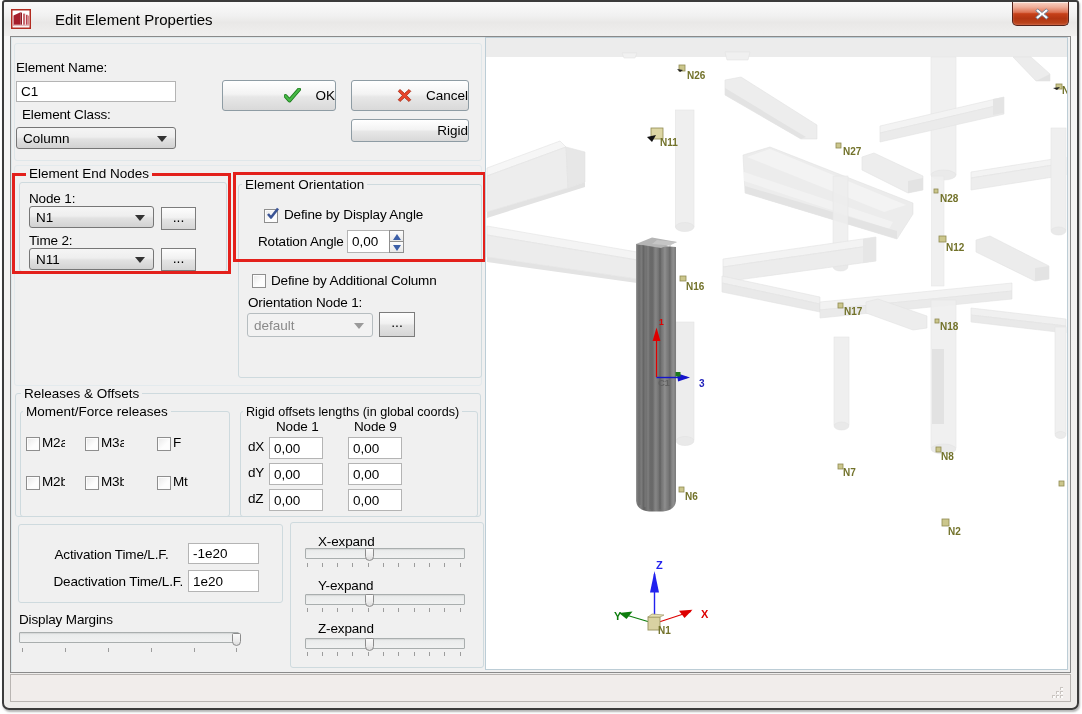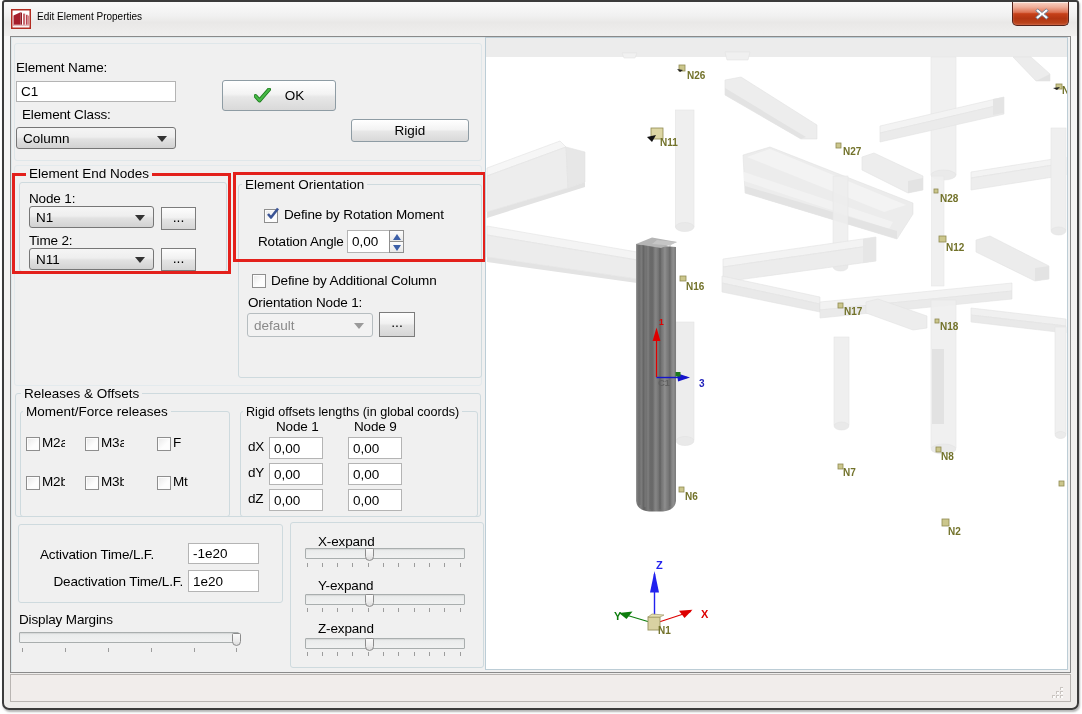--- a/index.html
+++ b/index.html
@@ -4,21 +4,21 @@
 <style>
 * { margin:0; padding:0; box-sizing:border-box; }
 html,body { width:1082px; height:714px; background:#ffffff; font-family:"Liberation Sans",sans-serif; overflow:hidden; }
 #win { position:absolute; left:2px; top:0px; width:1077px; height:710px;
   border:2px solid #3c3c3c; border-radius:3px 3px 7px 7px;
   background:linear-gradient(#f7f7f7,#eeecea);
   box-shadow:1px 2px 2px rgba(120,120,120,.55); }
 #titlebar { position:absolute; left:0; top:0; width:100%; height:34px;
   background:linear-gradient(#fafafa,#f1f1f1 40%,#e9e8e7 60%,#f0efee);
   border-radius:3px 3px 0 0; }
-#title { position:absolute; left:33px; top:9px; font-size:10px; color:#000; }
+#title { position:absolute; left:51px; top:9px; font-size:15px; color:#000; }
 #appicon { position:absolute; left:7px; top:7px; width:20px; height:20px; }
 #closebtn { position:absolute; left:1008px; top:0px; width:57px; height:24px;
   border:1px solid #54221a; border-top:none; border-radius:0 0 5px 5px;
   background:linear-gradient(#fad3c4 0%,#efae9a 22%,#dd7253 45%,#c64019 51%,#b23512 72%,#b84018 88%,#c4512c 100%);
   box-shadow:inset 0 1px 0 rgba(255,255,255,.55), inset 0 0 2px rgba(255,255,255,.35); }
 #closebtn svg { position:absolute; left:22px; top:6px; }
 #client { position:absolute; left:6px; top:34px; width:1061px; height:637px;
   border:1px solid #8a8a8a; background:#f0f0f0; }
 #leftpane { position:absolute; left:0px; top:0px; width:475px; height:635px; background:#f0f0f0; box-shadow:inset 1px 1px 0 #dde7ea; }
 #lpin { position:absolute; left:-1px; top:-1px; width:477px; height:523px; }
@@ -26,21 +26,21 @@
 #statusbar { position:absolute; left:6px; top:672px; width:1061px; height:28px;
   border:1px solid #b9b5b2; background:#f1edeb; }
 
 .lbl { position:absolute; font-size:13.5px; color:#000; white-space:nowrap; transform:translateY(-2px); letter-spacing:-0.15px; }
 .inp { position:absolute; background:#fff; border:1px solid #b4b4b4; font-size:13.5px; color:#000; padding-left:4px; display:flex; align-items:center; }
 .gb { position:absolute; border:1px solid #cedade; border-radius:3px; }
 .gblbl { position:absolute; font-size:13.5px; color:#000; background:#f0f0f0; padding:0 3px; white-space:nowrap; transform:translateY(-2px); }
 .red { position:absolute; border:3px solid #e3201b; }
 .btn { position:absolute; border:1px solid #8e9ca4; border-radius:3px;
   background:linear-gradient(#ffffff,#f3f3f3 45%,#e7e7e7 55%,#d9d9d9);
-  font-size:13.5px; color:#000; display:flex; align-items:center; justify-content:center; }
+  font-size:13.5px; color:#000; display:flex; align-items:center; justify-content:flex-end; }
 .combo { position:absolute; border:1px solid #767676; border-radius:3px;
   background:linear-gradient(#f5f5f5,#eeeeee 45%,#e2e2e2 55%,#d2d2d2);
   font-size:13.5px; color:#000; }
 .combo .tx { position:absolute; left:6px; top:3px;text-align:right; }
 .combo .ar { position:absolute; right:8px; top:8px; width:0; height:0;
   border-left:5px solid transparent; border-right:5px solid transparent; border-top:6.5px solid #333333; }
 .combo.dis { border-color:#b6bdc0; background:#f2f2f2; color:#8a8a8a; }
 .combo.dis .ar { border-top-color:#9a9a9a; }
 .dots { position:absolute; border:1px solid #7c7c7c;
   background:linear-gradient(#fdfdfd,#f1f1f1 45%,#e4e4e4 55%,#d6d6d6);
@@ -87,20 +87,24 @@
    <div class="lbl" style="left:12px;top:73px">Element Class:</div>
    <div class="combo" style="left:6px;top:91px;width:160px;height:22px">
             <span class="tx">Column</span>
             <span class="ar"></span>
           </div>
    <div class="btn" style="left:212px;top:44px;width:114px;height:31px">
      <svg width="17" height="15" viewBox="0 0 17 15" style="margin-right:14px">
               <path d="M1.5 8 L5.5 12.5 L15 1.5" fill="none" stroke="#1c7a1c" stroke-width="4" stroke-linecap="round" stroke-linejoin="round"></path>
               <path d="M1.5 8 L5.5 12.5 L15 1.5" fill="none" stroke="#46b946" stroke-width="2.2" stroke-linecap="round" stroke-linejoin="round"></path>
             </svg>OK</div>
+   <div class="btn" style="left:341px;top:44px;width:118px;height:31px">
+     <svg width="15" height="15" viewBox="0 0 15 15" style="margin-right:14px">
+              <path d="M3 1.5 L7.5 5.5 L12 1.5 L13.8 3.3 L9.6 7.5 L13.8 11.7 L12 13.5 L7.5 9.5 L3 13.5 L1.2 11.7 L5.4 7.5 L1.2 3.3 Z" fill="#e8432b" stroke="#a32a12" stroke-width="0.8"></path>
+            </svg>Cancel</div>
    <div class="btn" style="left:341px;top:83px;width:118px;height:23px">Rigid</div>
 
    <div class="gb" style="left:9px;top:146px;width:208px;height:90px"></div>
    <div class="red" style="left:2px;top:137px;width:219px;height:101px"></div>
    <div class="gblbl" style="left:16px;top:132px">Element End Nodes</div>
    <div class="lbl" style="left:19px;top:157px">Node 1:</div>
    <div class="combo" style="left:19px;top:170px;width:125px;height:22px">
             <span class="tx">N1</span>
             <span class="ar"></span>
           </div>
@@ -112,21 +116,21 @@
           </div>
    <div class="dots" style="left:151px;top:212px;width:35px;height:23px">...</div>
 
    <div class="gb" style="left:228px;top:148px;width:244px;height:194px"></div>
    <div class="red" style="left:223px;top:136px;width:253px;height:90px"></div>
    <div class="gblbl" style="left:232px;top:143px">Element Orientation</div>
    <div class="cb" style="left:254px;top:173px"></div>
    <svg width="16" height="16" viewBox="0 0 16 16" style="position:absolute;left:255px;top:170px">
             <path d="M3 8 L6 11.5 L13 2.5" fill="none" stroke="#3c5596" stroke-width="2.6" stroke-linejoin="round"></path>
           </svg>
-   <div class="lbl" style="left:274px;top:173px">Define by Rotation Moment</div>
+   <div class="lbl" style="left:274px;top:173px">Define by Display Angle</div>
    <div class="lbl" style="left:248px;top:200px">Rotation Angle</div>
    <div class="inp" style="left:337px;top:194px;width:43px;height:23px">0,00</div>
    <div class="spinb" style="left:379px;top:194px;height:12px">
             <b style="top:3px;border-bottom:6px solid #3c5fa8"></b>
           </div>
    <div class="spinb" style="left:379px;top:205px;height:12px">
             <b style="top:3px;border-top:6px solid #3c5fa8"></b>
           </div>
    <div class="cb" style="left:242px;top:238px"></div>
    <div class="lbl" style="left:261px;top:239px">Define by Additional Column</div>
@@ -161,21 +165,21 @@
    <div class="inp" style="left:259px;top:401px;width:54px;height:22px">0,00</div>
    <div class="inp" style="left:338px;top:401px;width:54px;height:22px">0,00</div>
    <div class="lbl" style="left:238px;top:431px">dY</div>
    <div class="inp" style="left:259px;top:427px;width:54px;height:22px">0,00</div>
    <div class="inp" style="left:338px;top:427px;width:54px;height:22px">0,00</div>
    <div class="lbl" style="left:238px;top:457px">dZ</div>
    <div class="inp" style="left:259px;top:453px;width:54px;height:22px">0,00</div>
    <div class="inp" style="left:338px;top:453px;width:54px;height:22px">0,00</div>
 
    <div class="gb" style="left:8px;top:488px;width:265px;height:79px"></div>
-   <div class="lbl" style="left:30px;top:513px;width:143px;text-align:left">Activation Time/L.F.</div>
+   <div class="lbl" style="left:30px;top:513px;width:143px;text-align:center">Activation Time/L.F.</div>
    <div class="inp" style="left:178px;top:507px;width:71px;height:21px">-1e20</div>
    <div class="lbl" style="left:30px;top:540px;width:143px;text-align:right">Deactivation Time/L.F.</div>
    <div class="inp" style="left:178px;top:534px;width:71px;height:22px">1e20</div>
    <div class="lbl" style="left:9px;top:578px">Display Margins</div>
    <div class="track" style="left:9px;top:596px;width:220px"></div>
    <div class="thumb" style="left:222px;top:597px"></div>
    <div class="ticks" style="left:12px;top:612px">
             <i style="left:0px"></i>
             <i style="left:43px"></i>
             <i style="left:86px"></i>

